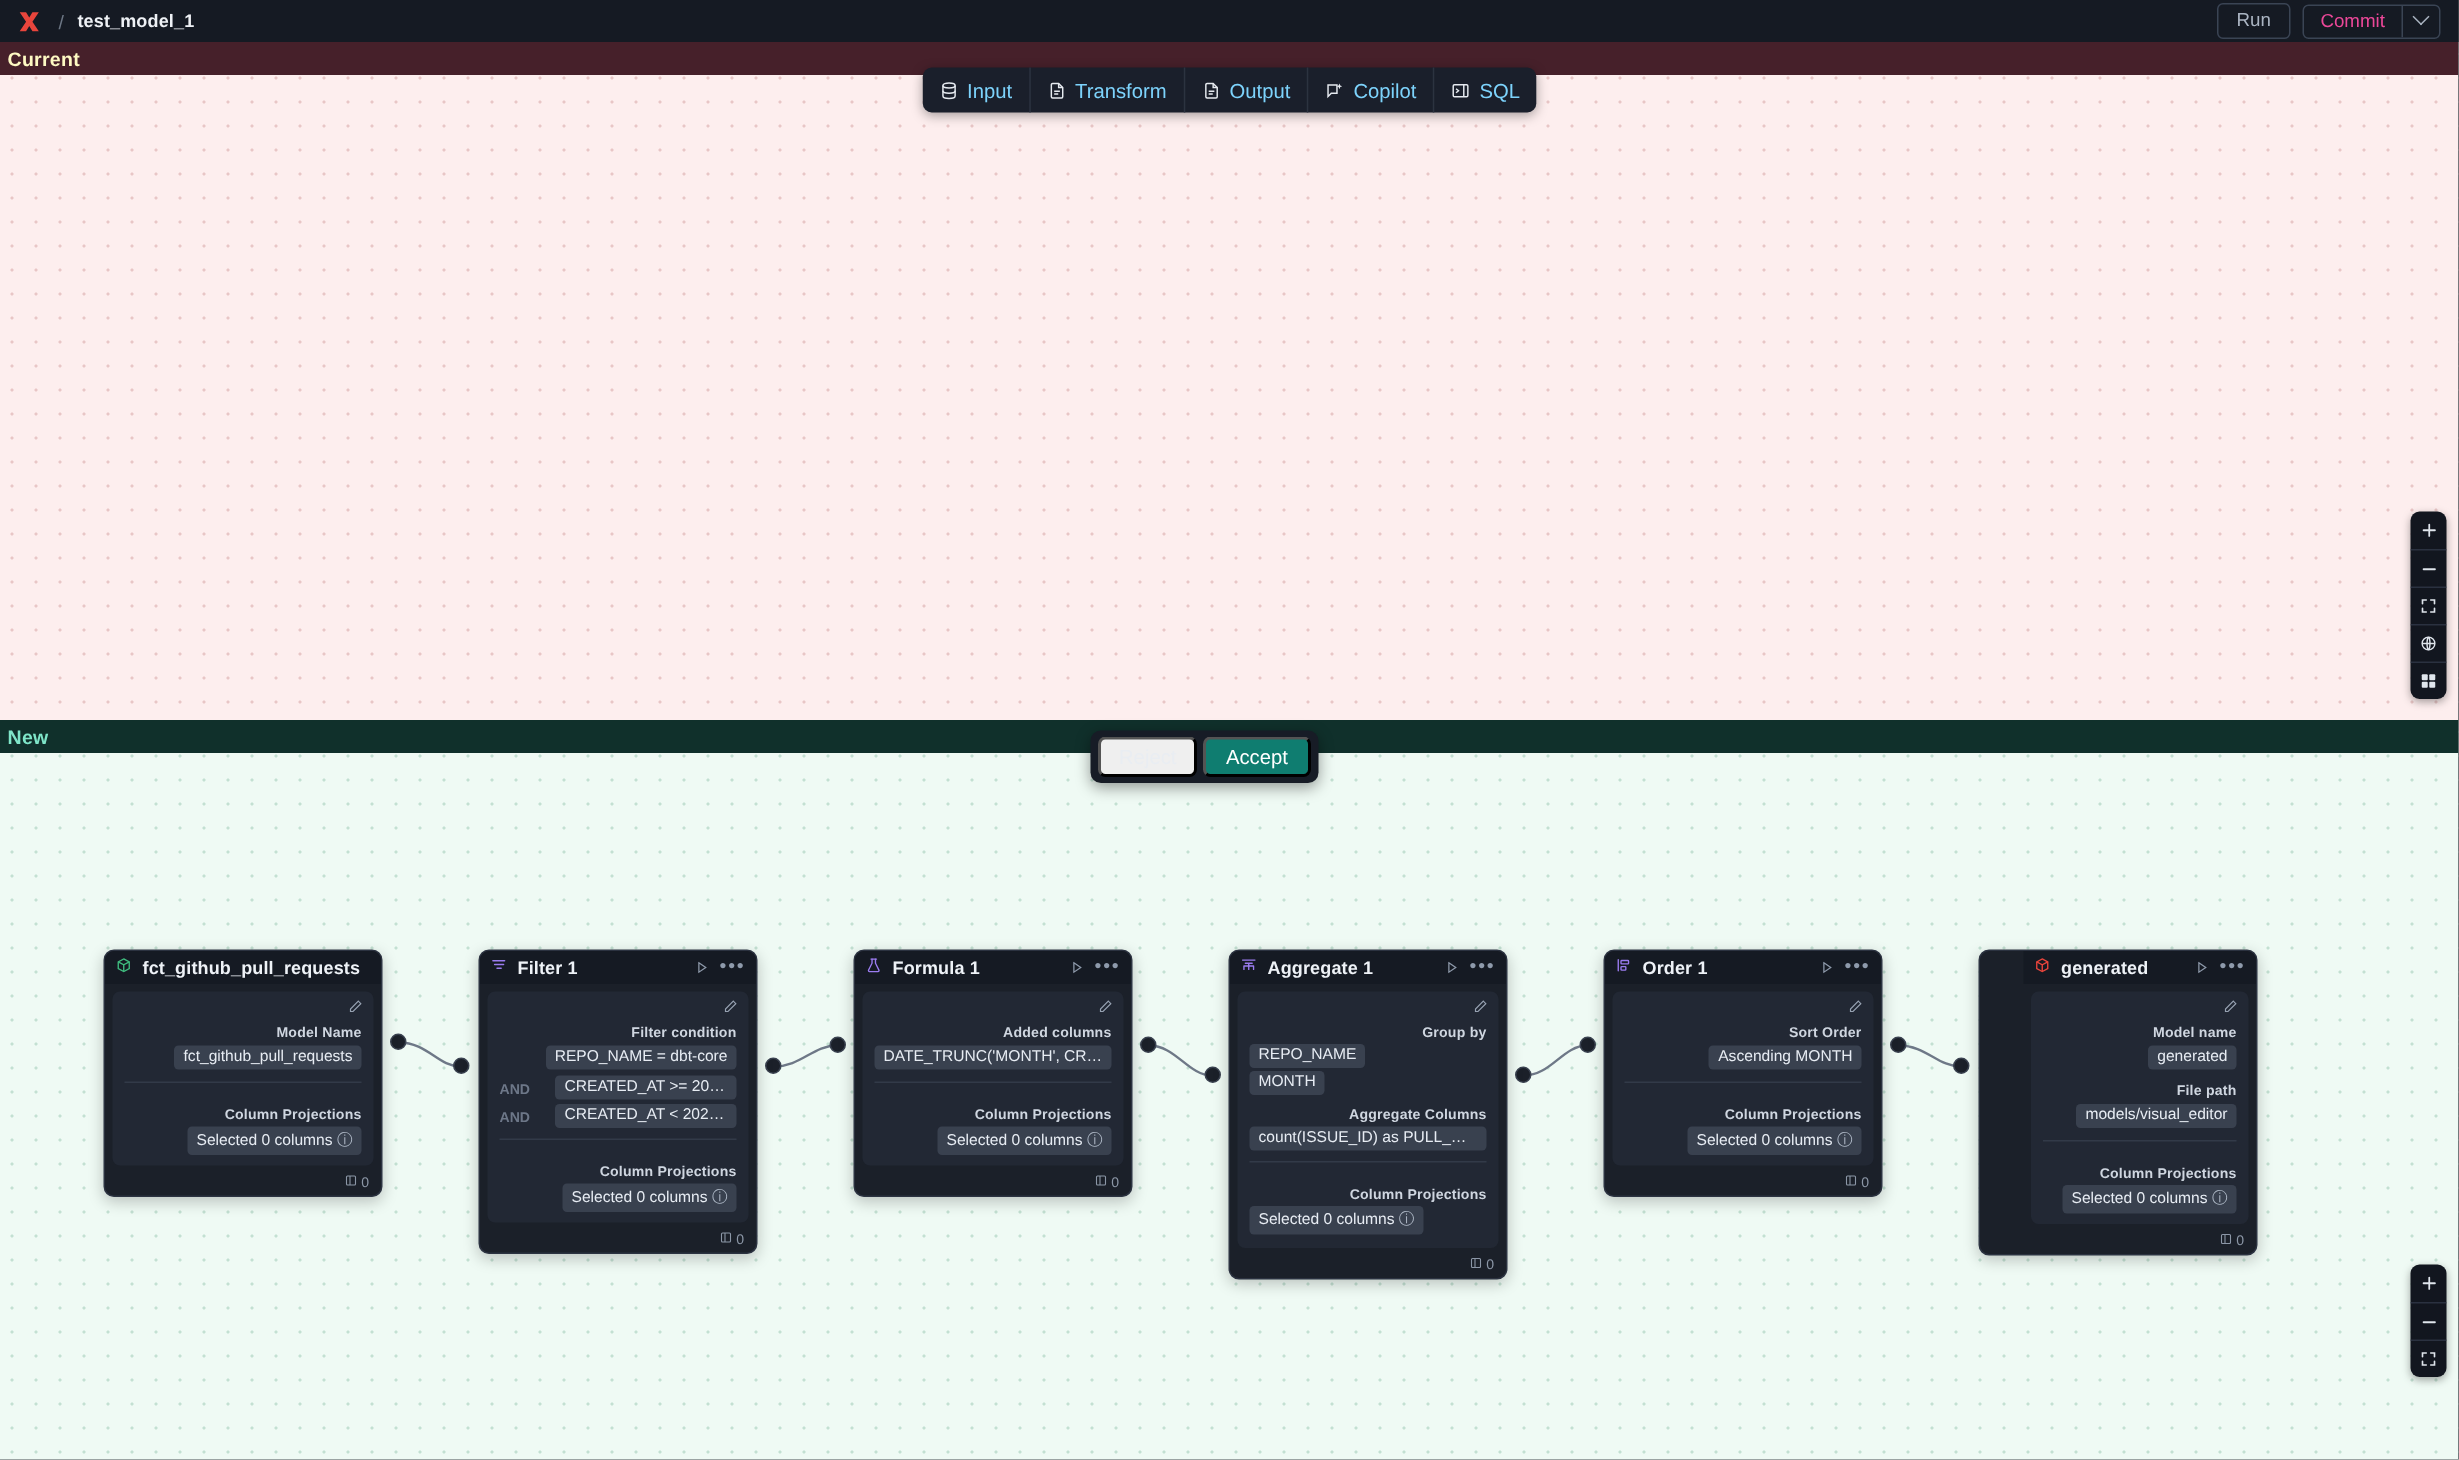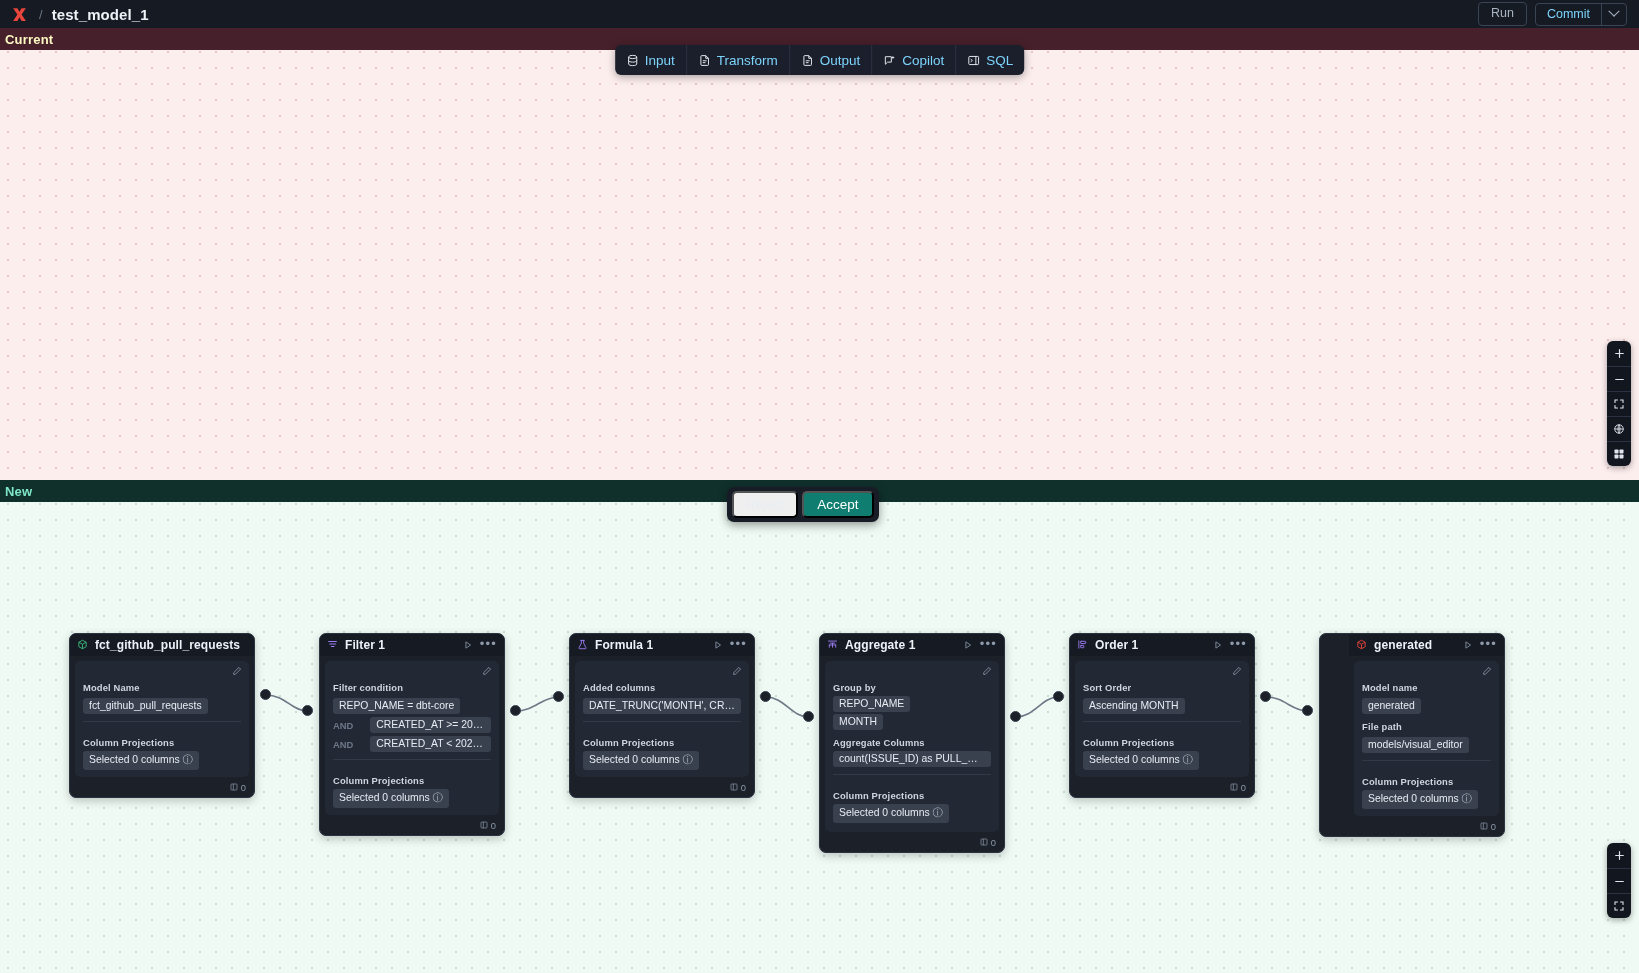--- a/index.html
+++ b/index.html
@@ -14,30 +14,30 @@
   
   .topbar {
     position: absolute; top: 0; left: 0; width: 1639px; height: 28px;
     background: #151a23;
     display: flex; align-items: center;
     padding: 0 8px;
     z-index: 40;
   }
   .logo-mark { width: 22px; height: 22px; display: flex; align-items: center; justify-content: center; }
   .brand-slash { color: #6c7684; font-size: 13px; margin: 0 9px 0 9px; }
-  .doc-title { color: #eef1f5; font-size: 15px; font-weight: 700; letter-spacing: .1px; }
+  .doc-title { color: #eef1f5; font-size: 12px; font-weight: 700; letter-spacing: .1px; }
   .topbar-right { margin-left: auto; display: flex; align-items: center; gap: 8px; padding-right: 4px; }
   .btn-outline {
     border: 1px solid #3a4454; border-radius: 4px;
     color: #aab4c2; font-size: 12.5px;
     padding: 3px 12px 4px; background: transparent;
     line-height: 1.2;
   }
   .btn-split { display: flex; align-items: stretch; border: 1px solid #3a4454; border-radius: 4px; overflow: hidden; }
-  .btn-split > .seg { color: #7dd3fc; font-size: 12.5px; padding: 3px 11px 4px; background: transparent; }
+  .btn-split > .seg { color: #ec4899; font-size: 12.5px; padding: 3px 11px 4px; background: transparent; }
   .btn-split > .seg + .seg { border-left: 1px solid #3a4454; padding: 3px 8px 4px; }
   .caret { display:inline-block; width:8px; height:8px; border-right:1.4px solid #aab4c2; border-bottom:1.4px solid #aab4c2; transform: rotate(45deg) translate(-2px,-2px); }
 
   
   .pane-current {
     position: absolute; top: 28px; left: 0; width: 1639px; height: 452px;
     background: #fdeeee;
     background-image: radial-gradient(circle, #e8c6c6 1px, transparent 1.1px);
     background-size: 16px 16px;
     overflow: hidden;
@@ -104,20 +104,21 @@
   .zoomctl.bottom { right: 8px; top: 843px; }
 
   
   .node {
     position: absolute;
     background: #1b2029;
     border: 1px solid #2b3240;
     border-radius: 7px;
     overflow: hidden;
     box-shadow: 0 3px 10px rgba(0,0,0,.22);
+    text-align: right;
   }
   .node-head {
     height: 22px; background: #151a23;
     display: flex; align-items: center; gap: 7px;
     padding: 0 7px;
   }
   .node-title { color: #eef2f7; font-size: 12px; font-weight: 700; letter-spacing: .1px; white-space: nowrap; }
   .node-head .spacer { margin-left: auto; }
   .node-head .hicon { color: #8e9aab; display: flex; align-items: center; }
   .node-head .dots { color: #8e9aab; font-size: 13px; letter-spacing: 1.2px; line-height: 1; padding-bottom: 3px; }

